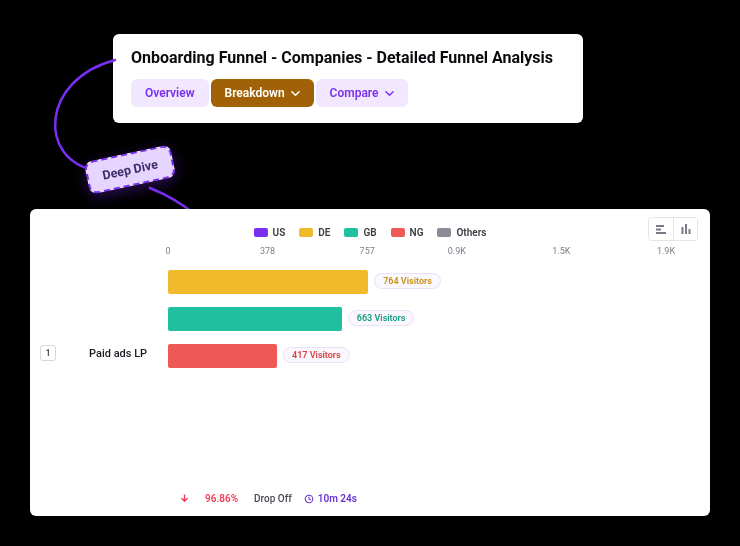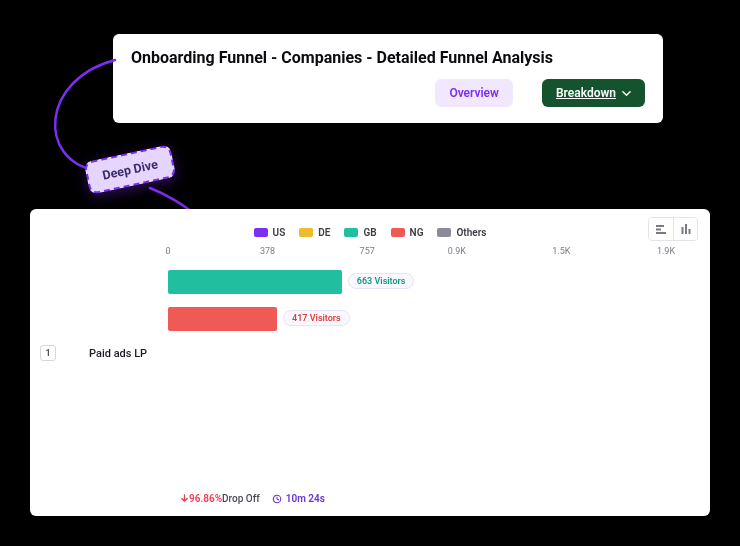--- a/index.html
+++ b/index.html
@@ -1,24 +1,24 @@
 <!DOCTYPE html>
 <html><head>
 <meta charset="utf-8">
 <style>
   * { box-sizing: border-box; margin: 0; padding: 0; }
   body { font-family: -apple-system, BlinkMacSystemFont, "Segoe UI", Roboto, sans-serif; background: #000; width: 740px; height: 546px; position: relative; overflow: hidden; }
 
   
-  .top-card { position: absolute; left: 113px; top: 34px; width: 550px; background: #fff; border-radius: 6px; padding: 14px 18px 16px; box-shadow: 0 2px 10px rgba(0,0,0,.15); }
+  .top-card { position: absolute; left: 113px; top: 34px; width: 470px; background: #fff; border-radius: 6px; padding: 14px 18px 16px; box-shadow: 0 2px 10px rgba(0,0,0,.15); }
   .top-title { font-size: 16px; font-weight: 700; color: #0b0b0f; margin-bottom: 12px; }
-  .tab-row { display: flex; gap: 29px; align-items: center; justify-content: flex-end; }
+  .tab-row { display: flex; gap: 2px; align-items: center; }
   .tab { display: inline-flex; align-items: center; gap: 6px; padding: 7px 14px; border-radius: 6px; font-size: 12px; font-weight: 600; cursor: pointer; }
   .tab-light { background: #f1e8ff; color: #7b2ff2; }
-  .tab-active { background: #14532d; color: #fff; text-decoration: underline; }
+  .tab-active { background: #a16207; color: #fff; }
   .chev { width: 9px; height: 9px; display: inline-block; }
   .chev svg { display: block; }
 
   
   .deep-dive { position: absolute; left: 86px; top: 153px; transform: rotate(-12deg); background: #e6d5ff; border: 2px dashed #7b2ff2; color: #3a2d68; border-radius: 8px; padding: 7px 14px; font-size: 12.5px; font-weight: 700; box-shadow: 0 4px 14px rgba(123,47,242,.35); }
 
   
   .arrow-svg { position: absolute; left: 20px; top: 40px; pointer-events: none; }
 
   
@@ -39,38 +39,46 @@
   .bars { position: absolute; left: 0; right: 0; top: 22px; bottom: 0; }
   .bar-row { position: relative; height: 28px; margin-bottom: 9px; }
   .bar { position: absolute; left: 0; top: 2px; height: 24px; border-radius: 2px; }
   .bar-label { position: absolute; top: 5px; font-size: 9px; font-weight: 600; border: 1px solid #e8e2f4; background: #faf8fe; border-radius: 10px; padding: 2px 8px; white-space: nowrap; }
 
   .row-label-block { position: absolute; left: 10px; top: 136px; width: 118px; display: flex; align-items: center; gap: 10px; }
   .row-idx { width: 16px; height: 16px; border: 1px solid #d6d6de; border-radius: 3px; display: flex; align-items: center; justify-content: center; font-size: 9px; color: #4b4b55; font-weight: 600; }
   .row-name { font-size: 11px; color: #1b1b22; font-weight: 500; padding-left: 23px; }
 
   .footer-stats { position: absolute; left: 150px; bottom: 12px; display: flex; align-items: center; gap: 12px; font-size: 10px; font-weight: 600; }
-  .drop { color: #ef3e57; display: flex; align-items: center; gap: 0; }
+  .drop { color: #ef3e57; display: flex; align-items: center; gap: 16px; }
   .time { color: #6a34d6; display: flex; align-items: center; gap: 4px; }
   .drop svg, .time svg { display: block; }
 </style>
 </head>
 <body>
 
 <div class="top-card">
   <div class="top-title">Onboarding Funnel - Companies - Detailed Funnel Analysis</div>
   <div class="tab-row">
     <div class="tab tab-light">
       <span>Overview</span>
     </div>
     <div class="tab tab-active">
       <span>Breakdown</span>
       <span class="chev">
         <svg width="9" height="9" viewBox="0 0 10 10">
             <path d="M1 3 L5 7 L9 3" stroke="#fff" stroke-width="1.6" fill="none" stroke-linecap="round" stroke-linejoin="round"></path>
+          </svg>
+      </span>
+    </div>
+    <div class="tab tab-light">
+      <span>Compare</span>
+      <span class="chev">
+        <svg width="9" height="9" viewBox="0 0 10 10">
+            <path d="M1 3 L5 7 L9 3" stroke="#7b2ff2" stroke-width="1.6" fill="none" stroke-linecap="round" stroke-linejoin="round"></path>
           </svg>
       </span>
     </div>
   </div>
 </div>
 
 <svg class="arrow-svg" width="260" height="230">
   <path d="M95 20 C 20 40, 18 120, 75 130" stroke="#7b2ff2" stroke-width="2.5" fill="none" stroke-linecap="round"></path>
   <path d="M130 148 C 160 160, 195 185, 210 214" stroke="#7b2ff2" stroke-width="2.5" fill="none" stroke-linecap="round"></path>
   <path d="M210 214 L199 209 M210 214 L213 202" stroke="#7b2ff2" stroke-width="2.5" fill="none" stroke-linecap="round"></path>
@@ -130,20 +138,24 @@
     <div class="axis-ticks">
       <span class="tick" style="left:0%">0</span>
       <span class="tick" style="left:20%">378</span>
       <span class="tick" style="left:40%">757</span>
       <span class="tick" style="left:58%">0.9K</span>
       <span class="tick" style="left:79%">1.5K</span>
       <span class="tick" style="left:100%">1.9K</span>
     </div>
     <div class="bars">
       <div class="bar-row">
+        <div class="bar" style="width:40.2%;background:#f1b92c"></div>
+        <div class="bar-label" style="left:calc(40.2% + 6px);color:#c88f12">764 Visitors</div>
+      </div>
+      <div class="bar-row">
         <div class="bar" style="width:34.9%;background:#1fbf9f"></div>
         <div class="bar-label" style="left:calc(34.9% + 6px);color:#159a80">663 Visitors</div>
       </div>
       <div class="bar-row">
         <div class="bar" style="width:21.9%;background:#ef5a57"></div>
         <div class="bar-label" style="left:calc(21.9% + 6px);color:#d93f3c">417 Visitors</div>
       </div>
     </div>
   </div>
 

